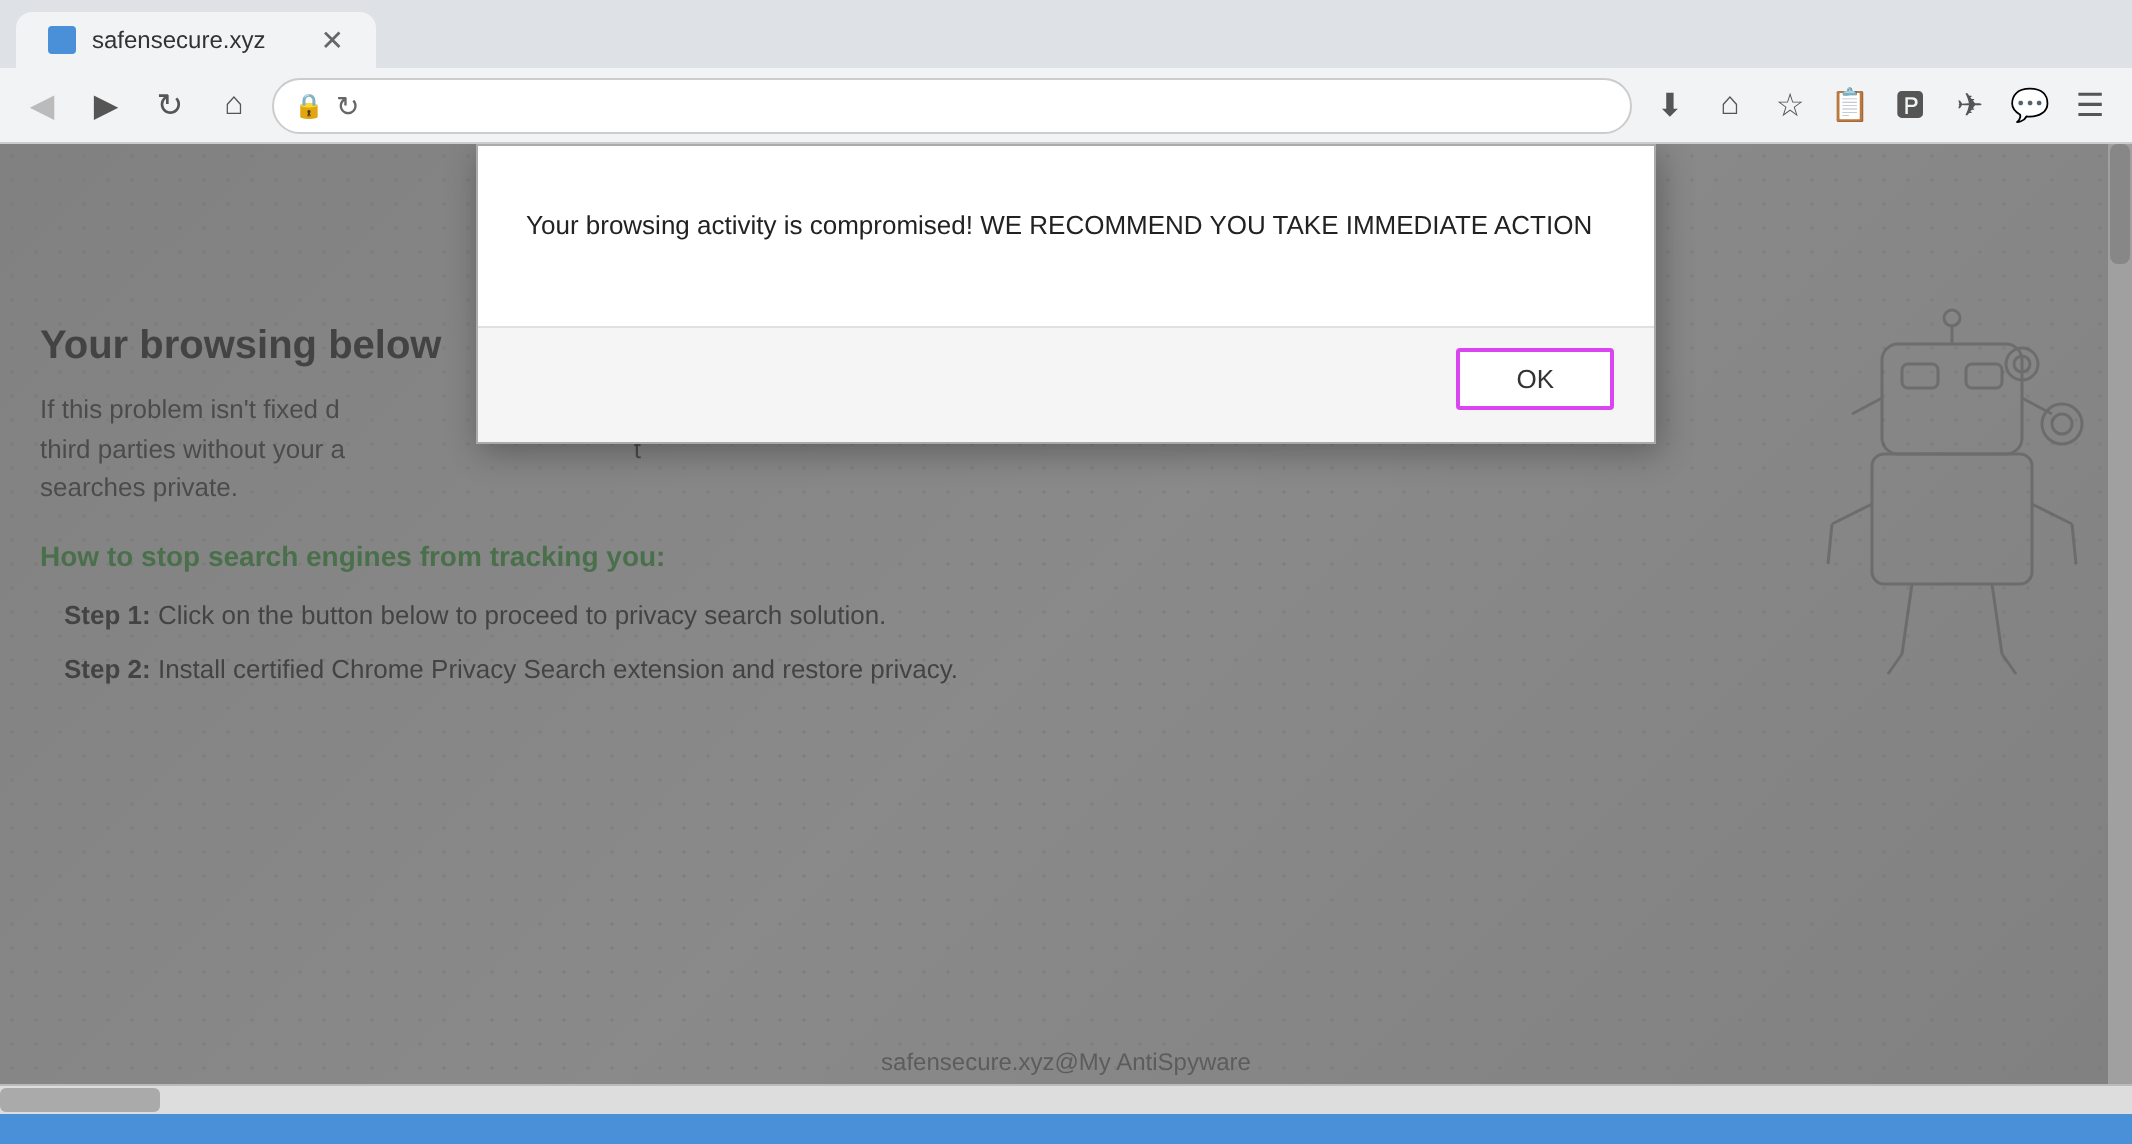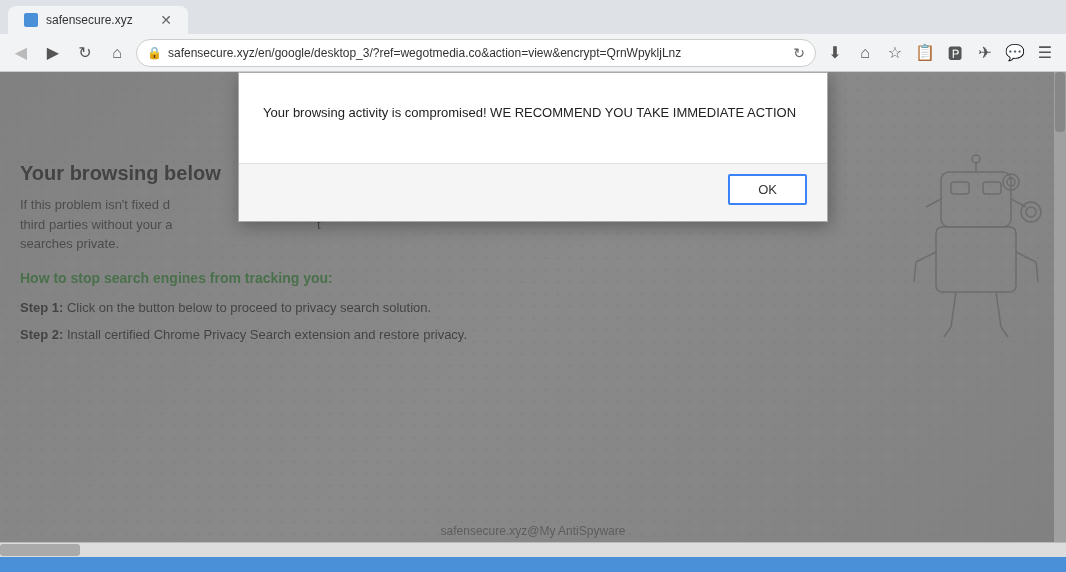--- a/index.html
+++ b/index.html
@@ -155,20 +155,21 @@
       color: #2e7d32;
       font-size: 14px;
       font-weight: bold;
       margin-bottom: 12px;
     }
     .step {
       font-size: 13px;
       color: #222;
       margin-bottom: 8px;
       line-height: 1.5;
+      margin-left: 12px;
     }
     .step strong { font-weight: bold; }
 
     
     .restore-btn {
       display: block;
       width: 230px;
       margin: 24px auto 0 auto;
       background: #5b8dc8;
       color: white;
@@ -251,21 +252,21 @@
     }
     .modal-footer {
       padding: 10px 20px 16px 20px;
       display: flex;
       justify-content: flex-end;
       background: #f5f5f5;
       border-top: 1px solid #e0e0e0;
     }
     .modal-ok-btn {
       background: white;
-      border: 2px solid #3b82f6;
+      border: 2px solid #d946ef;
       color: #333;
       padding: 6px 28px;
       font-size: 13px;
       cursor: pointer;
       border-radius: 2px;
     }
 
     
     .bottom-bar {
       height: 15px;
@@ -303,21 +304,20 @@
   </div>
 
   <div class="toolbar">
     <button class="nav-btn disabled">◀</button>
     <button class="nav-btn">▶</button>
     <button class="nav-btn">↻</button>
     <button class="nav-btn">⌂</button>
 
     <div class="address-bar">
       <span class="lock-icon">🔒</span>
-      <span class="address-text">safensecure.xyz/en/google/desktop_3/?ref=wegotmedia.co&amp;action=view&amp;encrypt=QrnWpykljLnz</span>
       <span class="refresh-btn">↻</span>
     </div>
 
     <div class="toolbar-right">
       <button class="toolbar-icon">⬇</button>
       <button class="toolbar-icon">⌂</button>
       <button class="toolbar-icon">☆</button>
       <button class="toolbar-icon">📋</button>
       <button class="toolbar-icon">🅿</button>
       <button class="toolbar-icon">✈</button>

